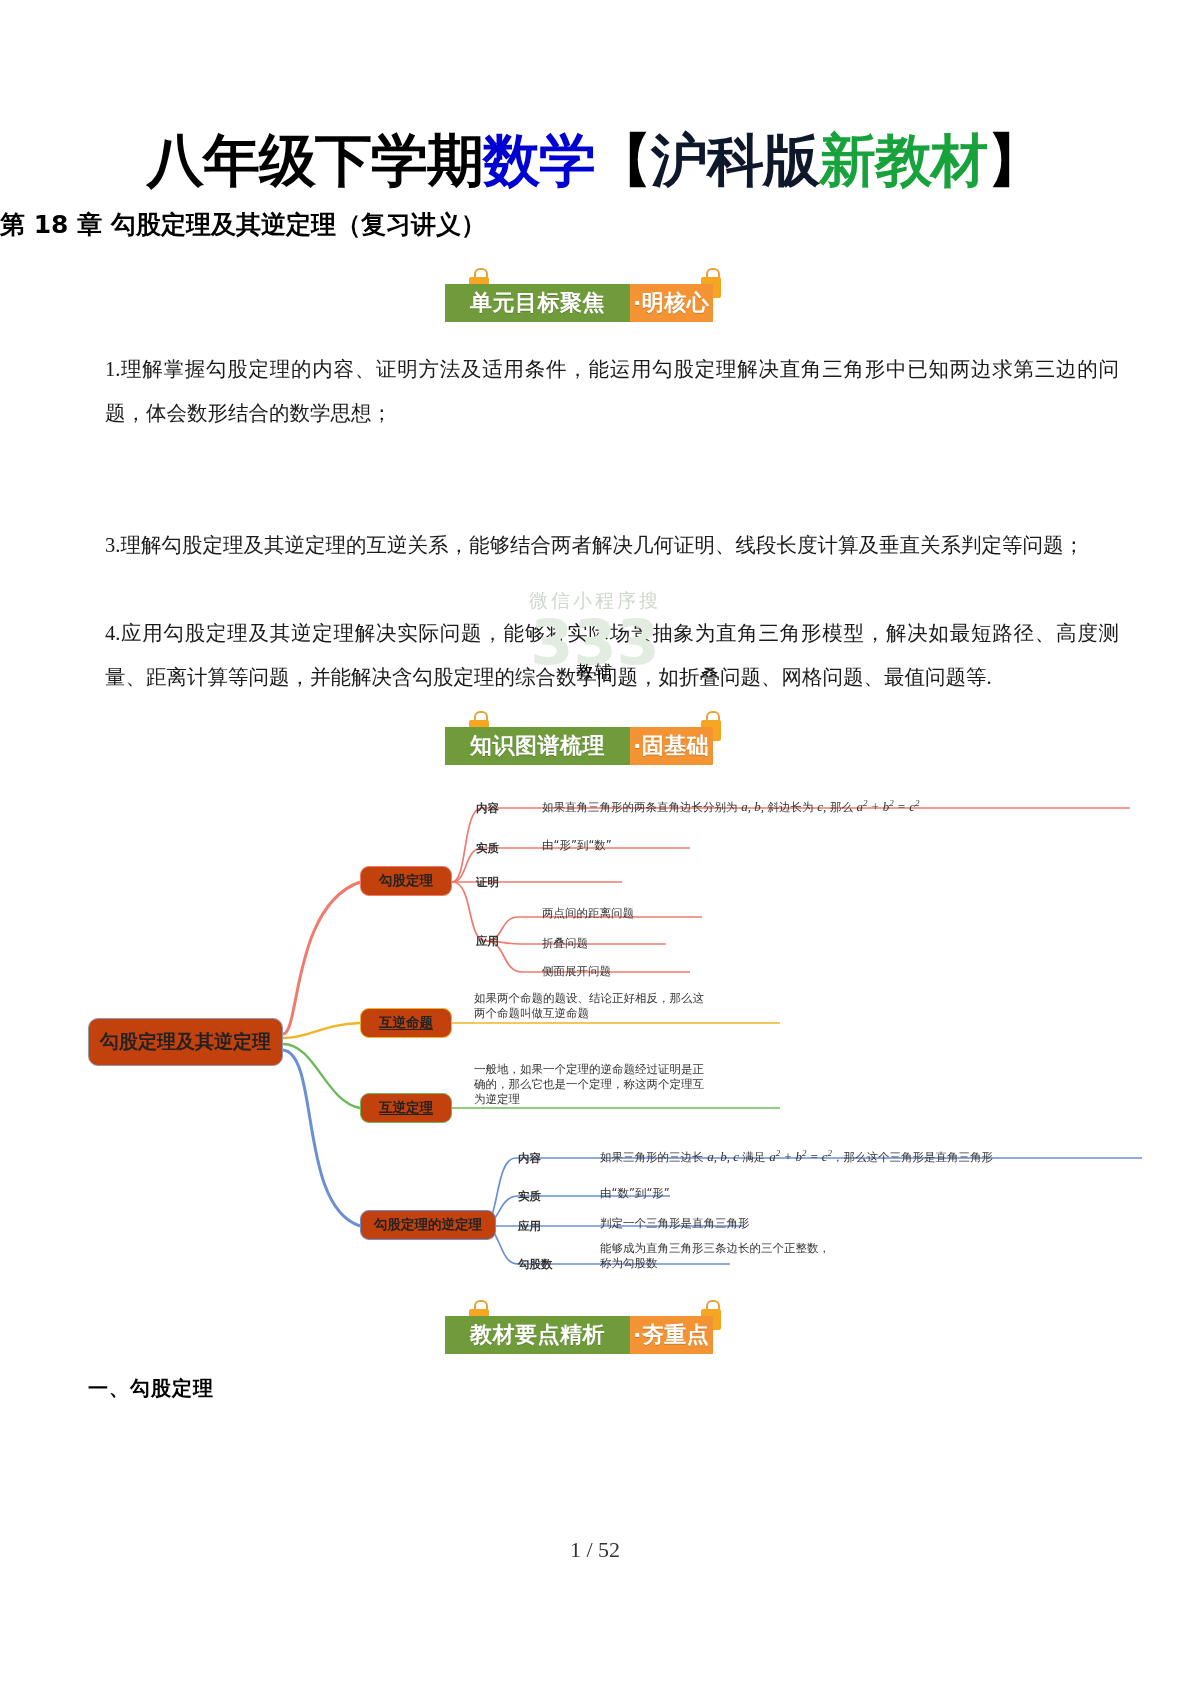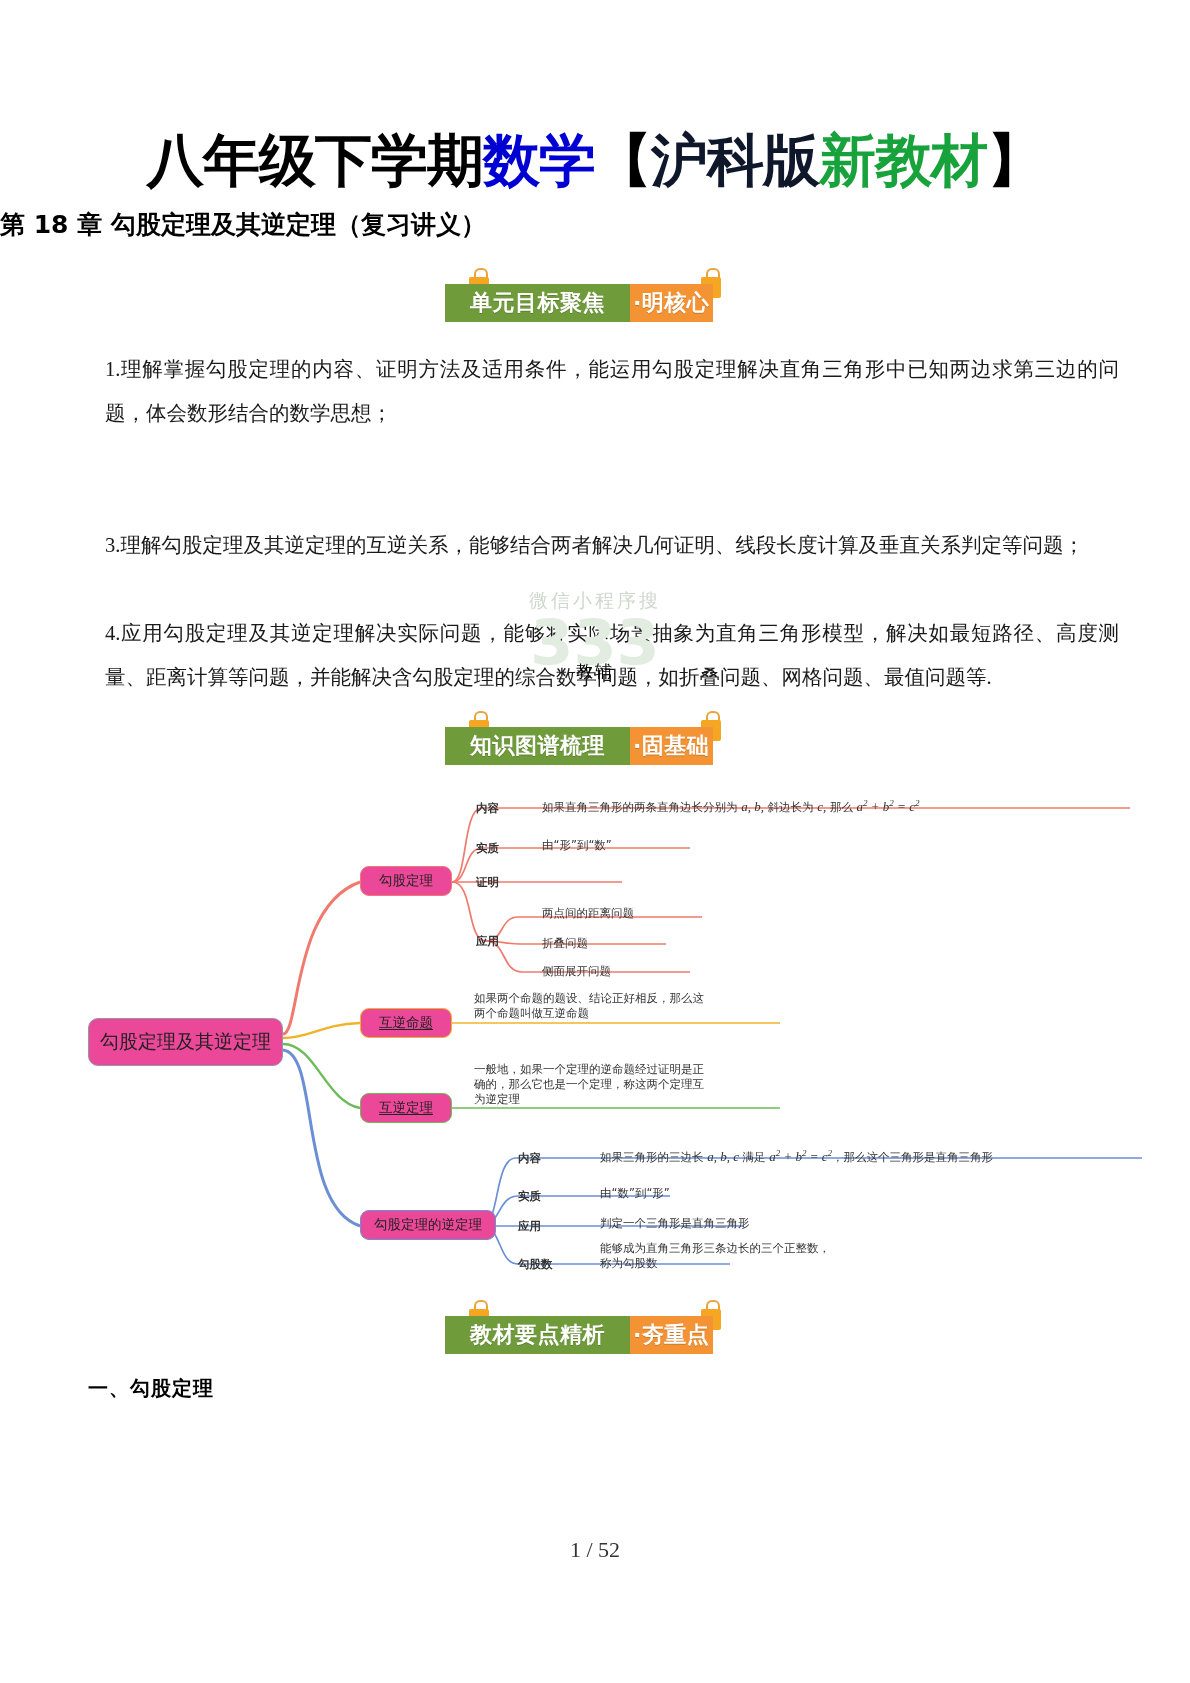--- a/index.html
+++ b/index.html
@@ -52,21 +52,21 @@
   .wm2{top:612px;font-size:62px;color:#e2ece0;font-weight:bold;font-family:"DejaVu Sans","Liberation Sans",sans-serif;line-height:1;}
   .wm3{top:660px;font-size:17px;color:#000000;letter-spacing:2px;font-family:"DejaVu Sans","Liberation Sans",sans-serif;}
 
   
   .mindmap{position:absolute;left:30px;top:786px;width:1130px;height:500px;}
   .mm-svg{position:absolute;left:0;top:0;}
   .node{
     position:absolute;box-sizing:border-box;
     font-family:"DejaVu Sans","Liberation Sans",sans-serif;
     display:flex;align-items:center;justify-content:center;
-    background:#ec4899;border-radius:9px;font-weight:normal;white-space:nowrap;
+    background:#c2410c;border-radius:9px;font-weight:bold;white-space:nowrap;
   }
   .node-root{
     left:58px;top:232px;width:195px;height:48px;border:1.6px solid #8e9aaa;
     font-size:19px;color:#222;border-radius:10px;
   }
   .node-l1{width:92px;height:30px;border-width:1.6px;border-style:solid;font-size:13.5px;color:#222;}
   .n-gg{left:330px;top:80px;border-color:#ef7a6d;}
   .n-hnmt{left:330px;top:222px;border-color:#f0b429;}
   .n-hndl{left:330px;top:307px;border-color:#6cbb5a;}
   .n-nidl{left:330px;top:424px;width:136px;border-color:#6b8fd4;}

